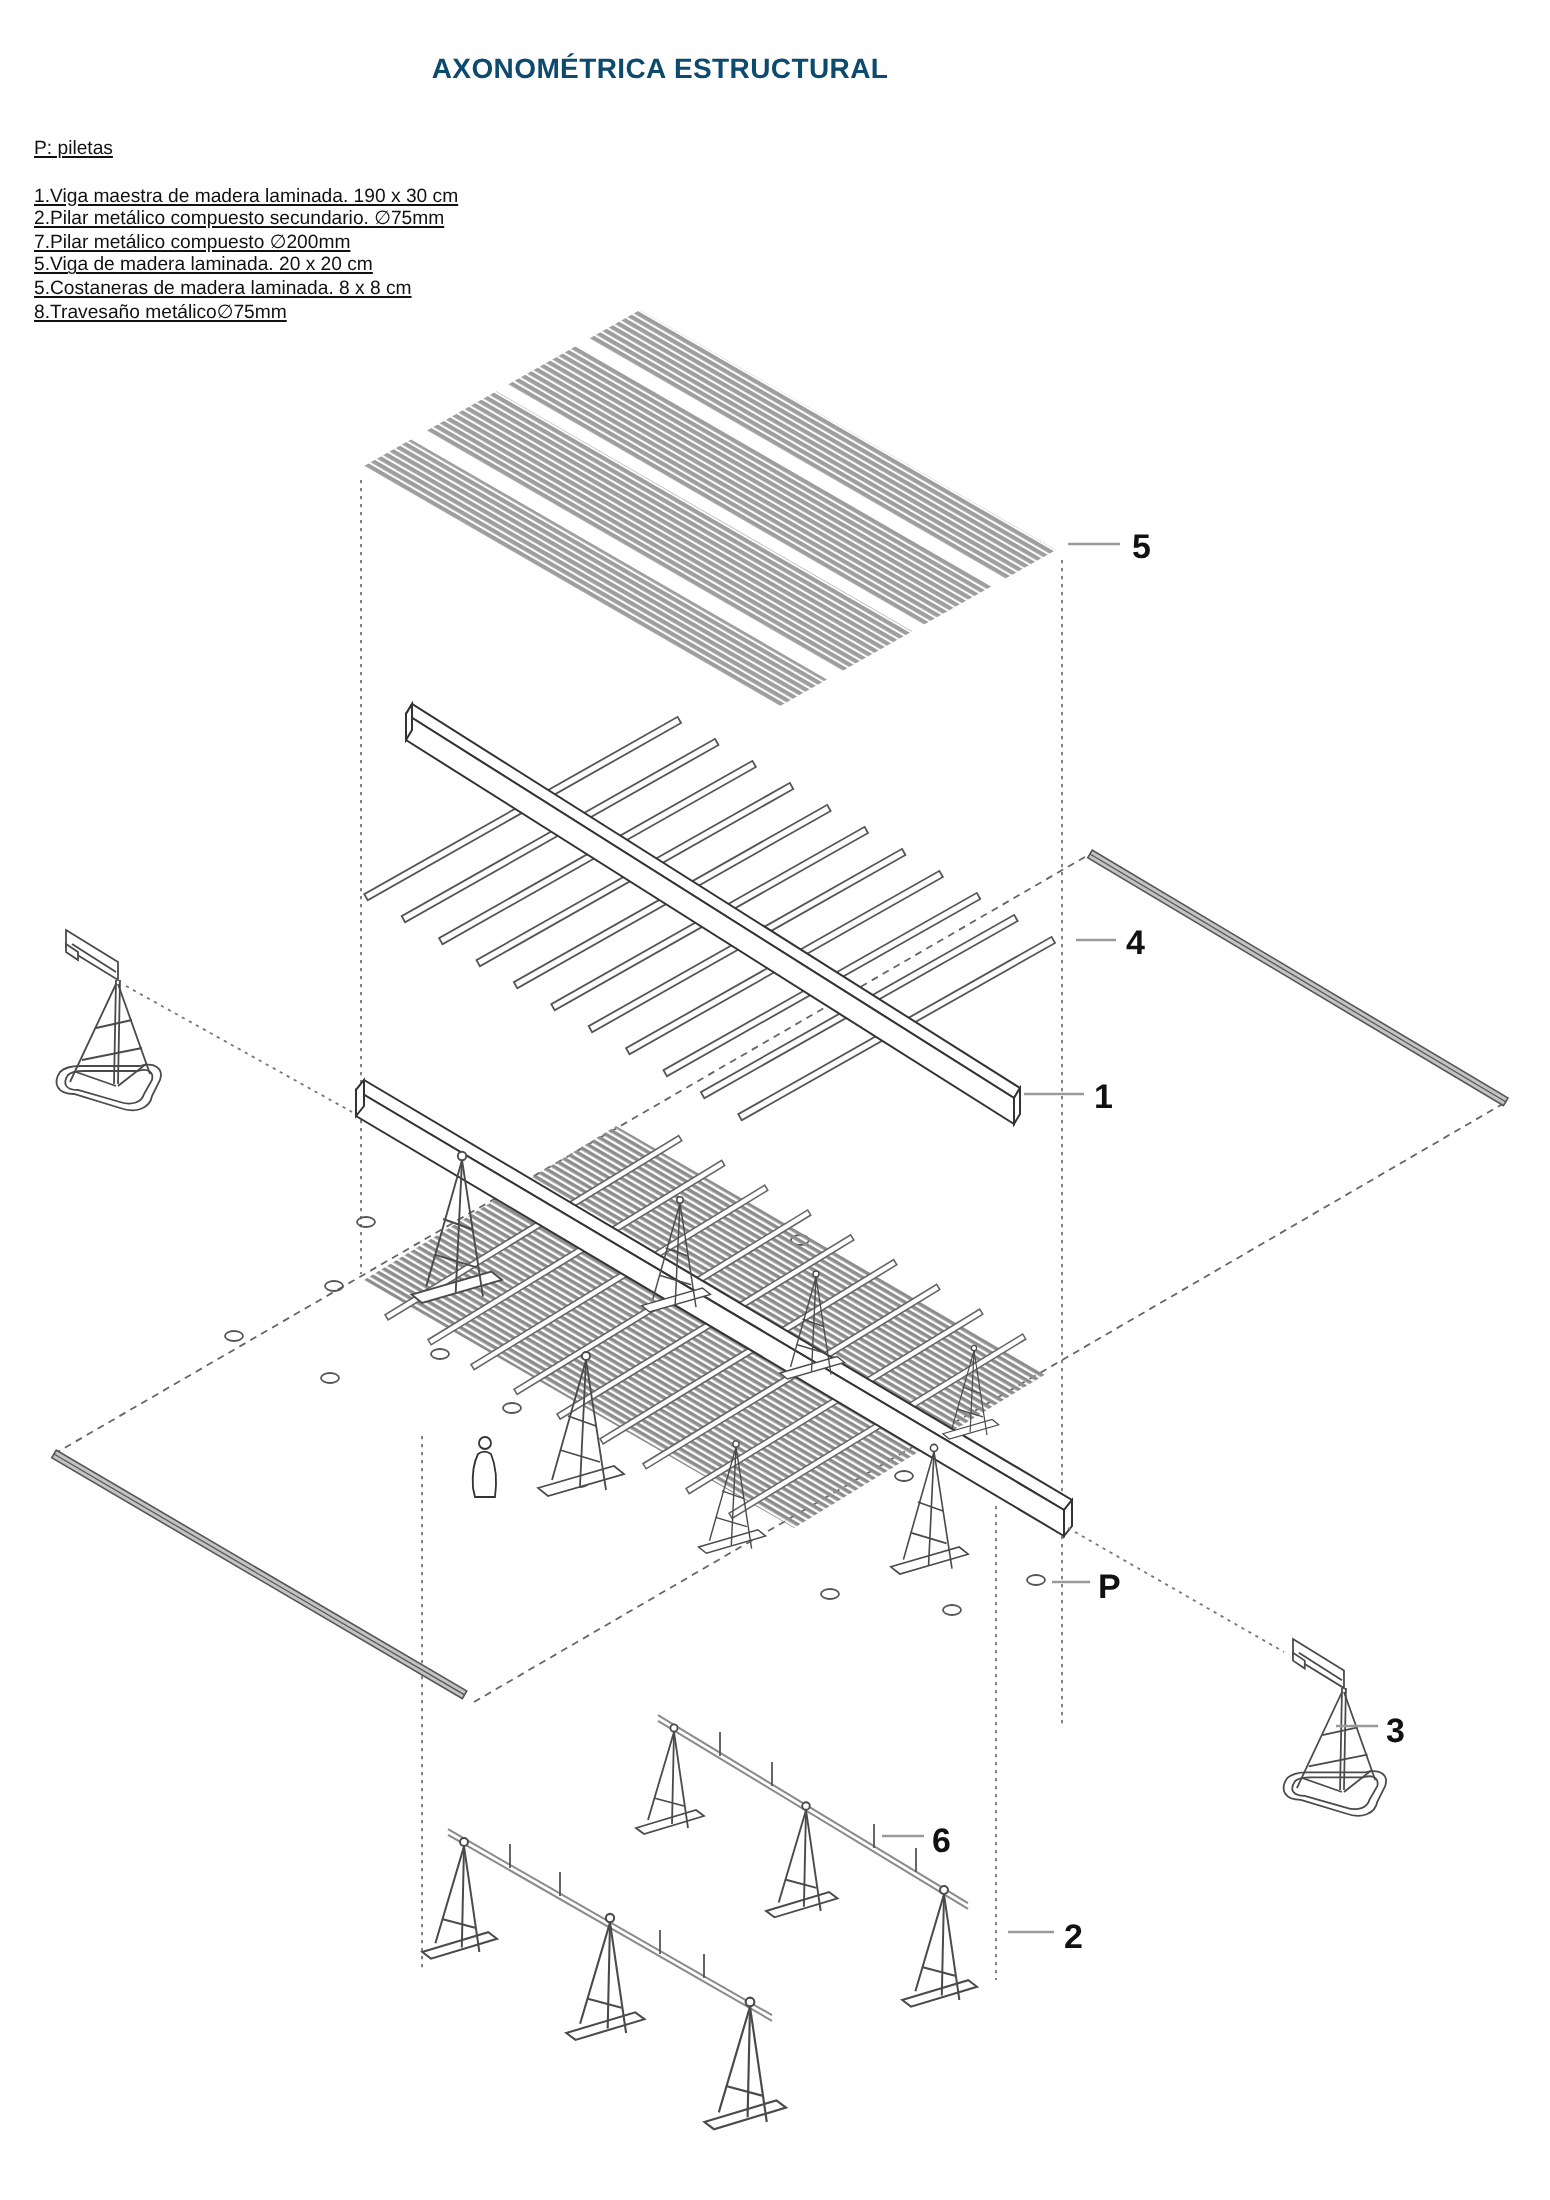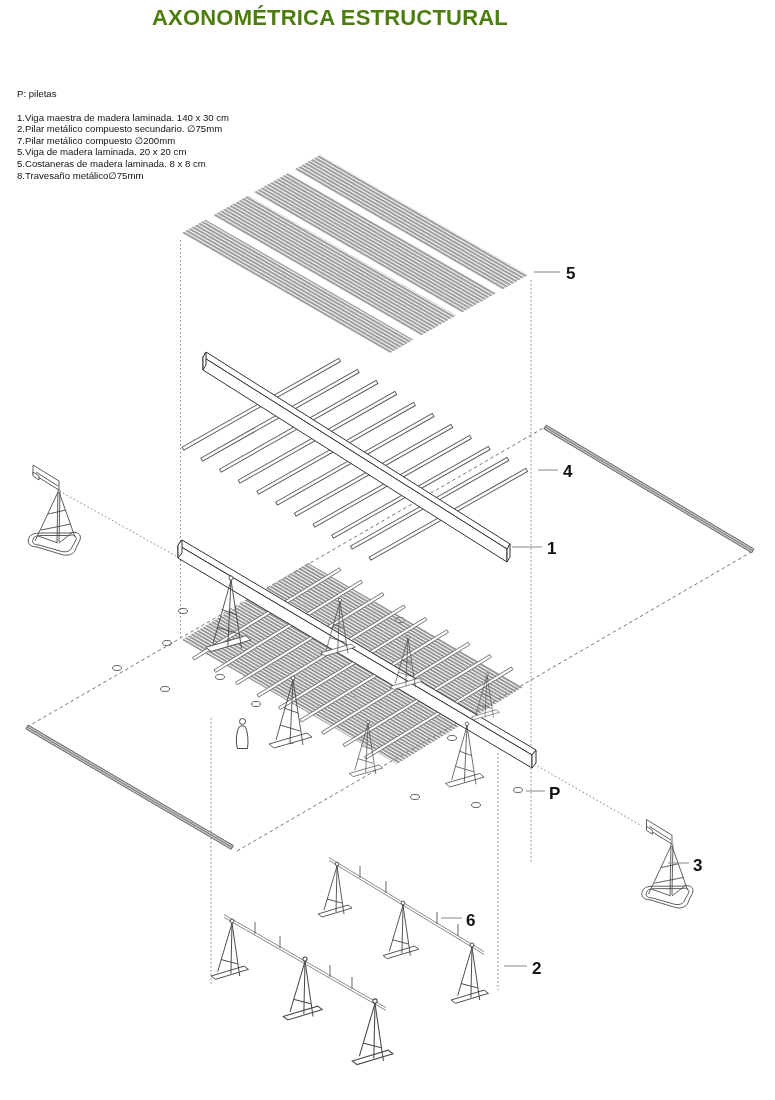--- a/index.html
+++ b/index.html
@@ -1,34 +1,34 @@
 <!DOCTYPE html>
 <html><head>
 <meta charset="utf-8">
 <style>
   html,body{margin:0;padding:0;background:#fff;}
   #page{position:relative;width:775px;height:1100px;background:#ffffff;overflow:hidden;
         font-family:"Liberation Sans", sans-serif;}
-  #title{position:absolute;left:0;top:5px;width:660px;text-align:center;
-         font-size:22px;font-weight:bold;letter-spacing:.2px;color:#4d7c0f;}
-  #legend{position:absolute;left:17px;top:88px;font-size:9.6px;line-height:11.6px;color:#111;}
+  #title{position:absolute;left:0;top:26px;width:660px;text-align:center;
+         font-size:14px;font-weight:bold;letter-spacing:.2px;color:#0c4a6e;}
+  #legend{position:absolute;left:17px;top:69px;font-size:9.6px;line-height:11.6px;color:#111;text-decoration:underline;}
   #legend .keynote{margin-bottom:12px;}
   svg{position:absolute;left:0;top:0;}
   text.callout{font-family:"Liberation Sans",sans-serif;font-size:17px;font-weight:bold;fill:#111;}
 </style>
 </head>
 <body>
 
 <div id="page">
 
   <div id="title">AXONOMÉTRICA ESTRUCTURAL</div>
 
   <div id="legend">
     <div class="keynote">P: piletas</div>
-    <div>1.Viga maestra de madera laminada. 140 x 30 cm</div>
+    <div>1.Viga maestra de madera laminada. 190 x 30 cm</div>
     <div>2.Pilar metálico compuesto secundario. ∅75mm</div>
     <div>7.Pilar metálico compuesto ∅200mm</div>
     <div>5.Viga de madera laminada. 20 x 20 cm</div>
     <div>5.Costaneras de madera laminada. 8 x 8 cm</div>
     <div>8.Travesaño metálico∅75mm</div>
   </div>
 
   <svg width="775" height="1100" viewBox="0 0 775 1100">
     <defs>
       <pattern id="hroof" width="8" height="3.1" patternUnits="userSpaceOnUse" patternTransform="rotate(30)">

